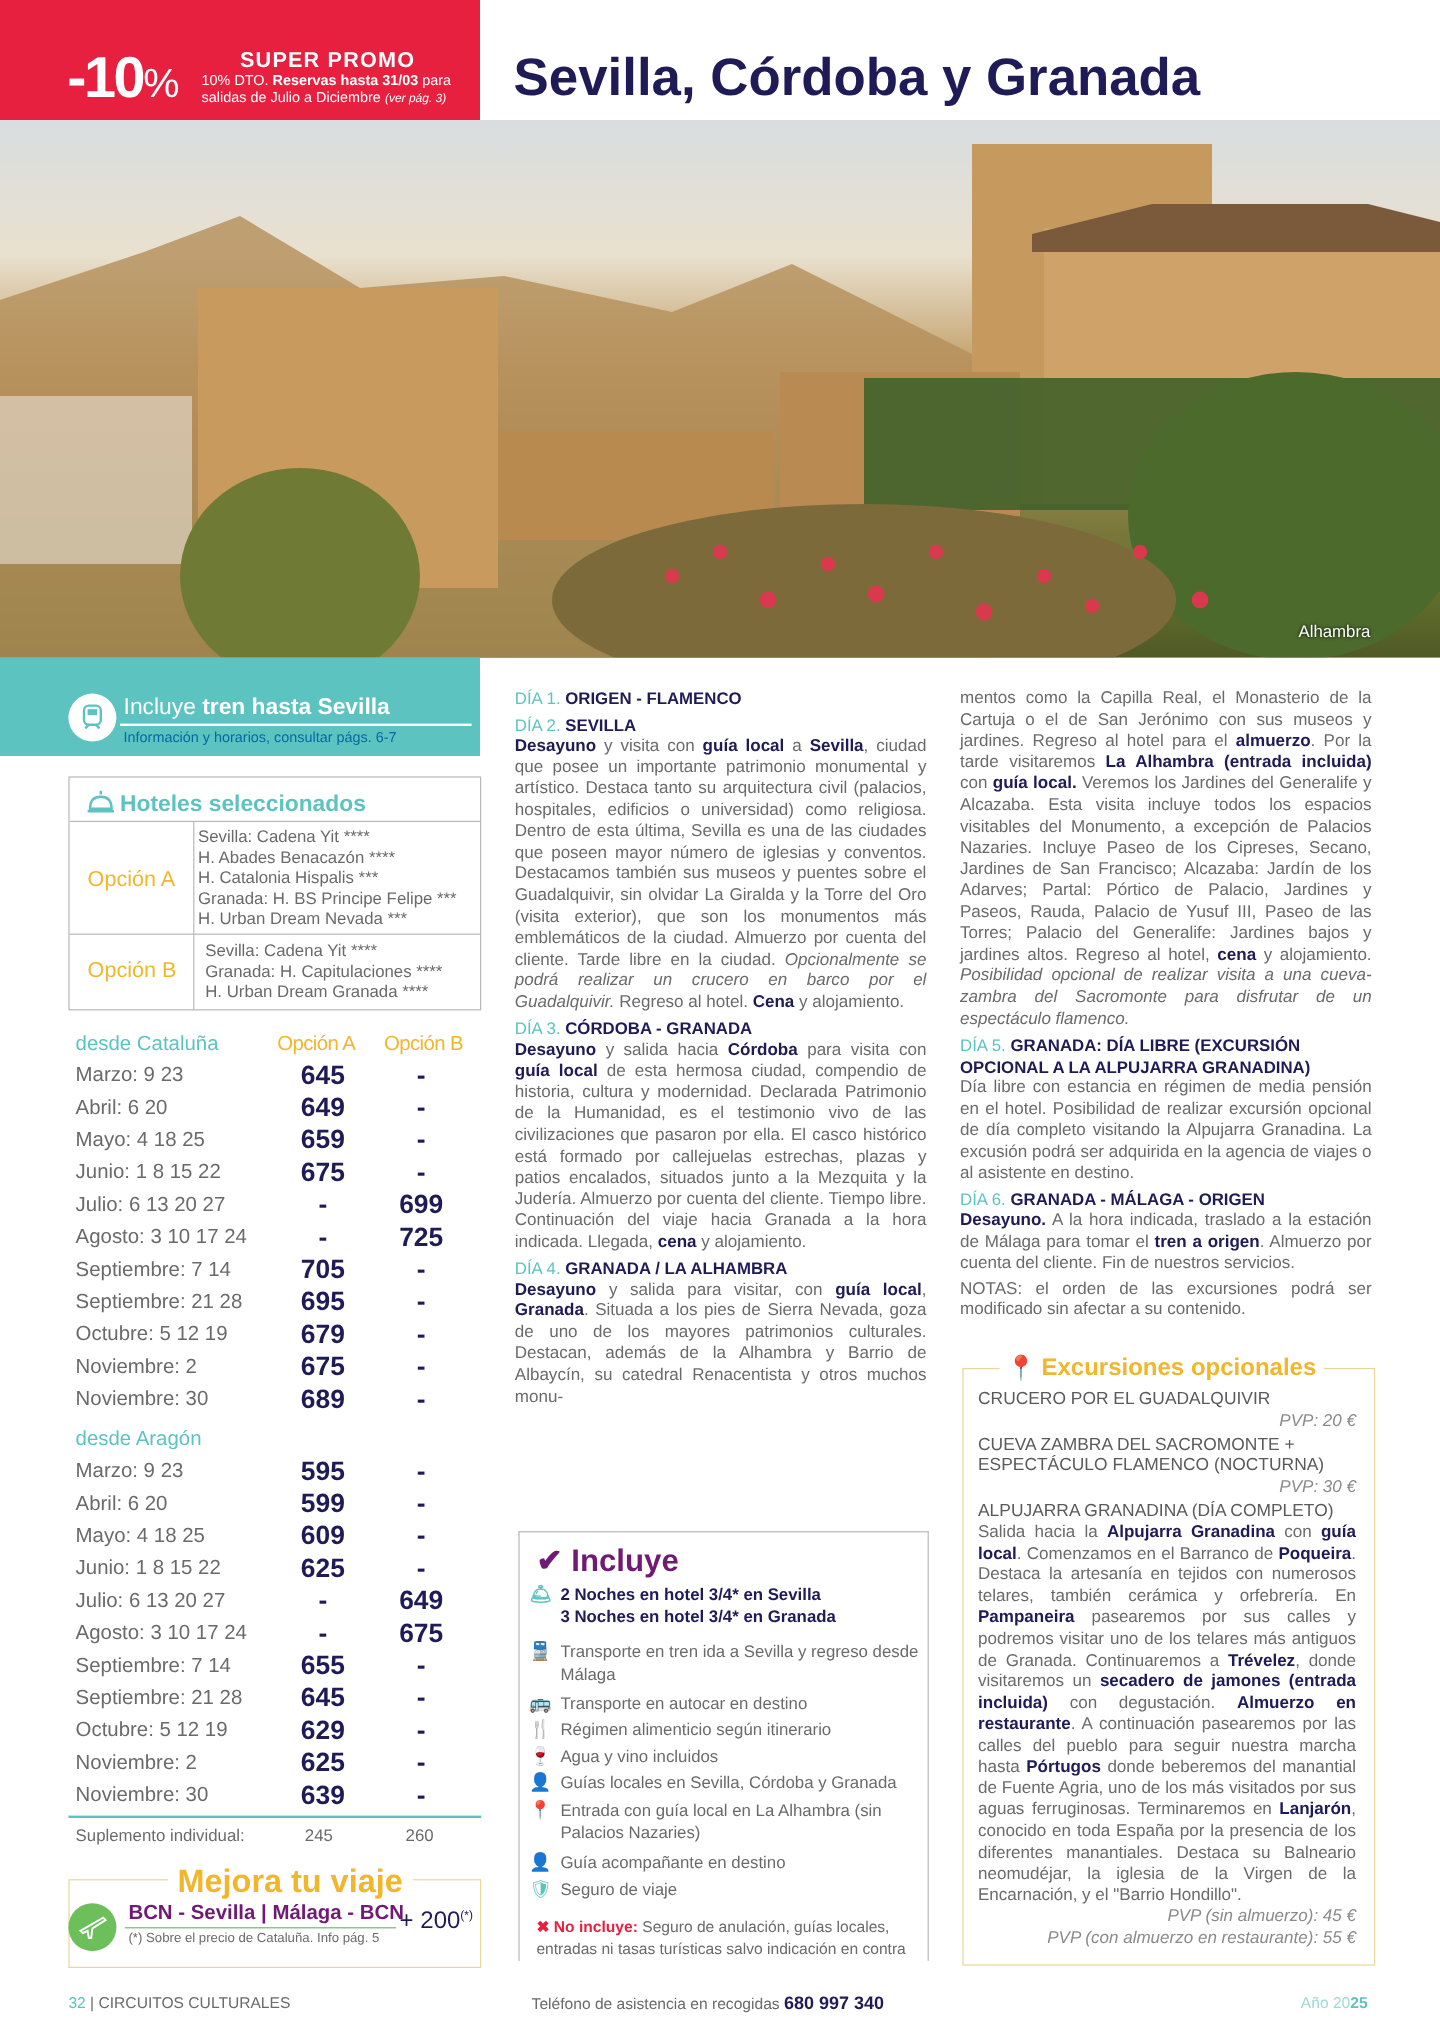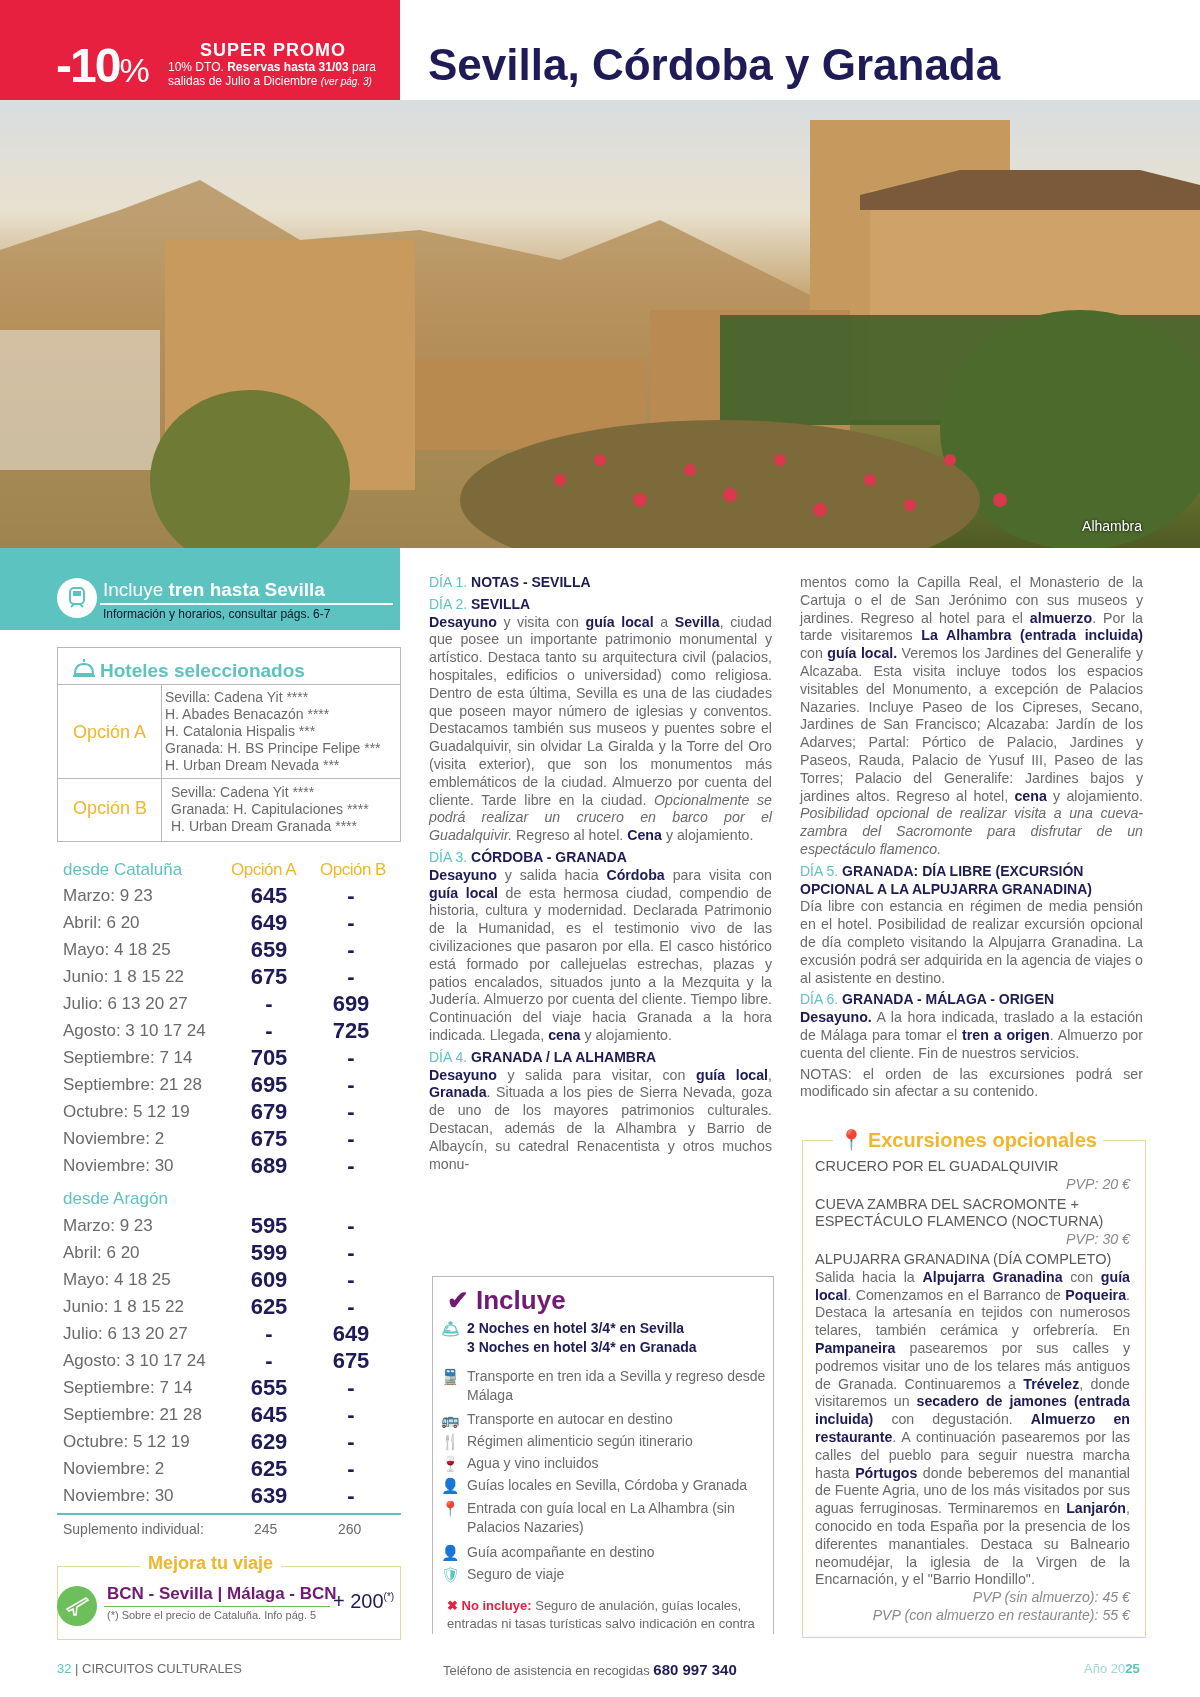--- a/index.html
+++ b/index.html
@@ -14,37 +14,37 @@
   .title { position: absolute; left: 428px; top: 40px; font-size: 44px; font-weight: bold; color: #1f1b57; white-space: nowrap; }
   .hero { position: absolute; left: 0; top: 100px; width: 1200px; height: 448px; overflow: hidden;
     background: linear-gradient(180deg, #d8dde0 0%, #e9e1cf 25%, #c4a36e 45%, #a9834c 60%, #7d7a3e 75%, #5f6b2a 90%, #4f5a25 100%); }
   .hero svg { position: absolute; left: 0; top: 0; }
   .hero .caption { position: absolute; right: 58px; bottom: 14px; color: #fff; font-size: 14px; text-shadow: 0 0 3px #000; }
   .train-band { position: absolute; left: 0; top: 548px; width: 400px; height: 82px; background: #5cc3c1; }
   .train-icon { position: absolute; left: 57px; top: 578px; width: 40px; height: 40px; border-radius: 50%; background: #fff; display:flex; align-items:center; justify-content:center; }
   .train-title { position: absolute; left: 103px; top: 579px; font-size: 19px; color: #fff; font-weight: bold; white-space: nowrap; }
   .train-title .thin { font-weight: normal; }
   .train-line { position: absolute; left: 100px; top: 603px; width: 293px; height: 2px; background: #fff; }
-  .train-sub { position: absolute; left: 103px; top: 607px; font-size: 12px; color: #0f172a; white-space: nowrap; }
+  .train-sub { position: absolute; left: 103px; top: 607px; font-size: 12px; color: #0369a1; white-space: nowrap; }
   .hotels { position: absolute; left: 57px; top: 647px; width: 344px; height: 195px; border: 1px solid #b8b8b8; }
   .hotels-title { position: absolute; left: 14px; top: 10px; font-size: 19px; font-weight: bold; color: #5cc3c1; white-space: nowrap; display:flex; align-items:center; gap:4px; }
   .hotels .row { position: absolute; left: 0; width: 100%; border-top: 1px solid #b8b8b8; }
   .hotels .opt { position: absolute; left: 15px; font-size: 18px; color: #f0b62c; white-space: nowrap; }
   .hotels .vline { position: absolute; left: 103px; width: 1px; background: #b8b8b8; }
   .hotels .list { position: absolute; font-size: 14px; line-height: 17px; color: #6a6a6a; white-space: nowrap; }
   .price-head { position: absolute; top: 860px; font-size: 17px; white-space: nowrap; }
   .price-row { position: absolute; left: 63px; width: 340px; height: 27px; }
   .price-row .d { position: absolute; left: 0; top: 0; font-size: 17px; color: #6a6a6a; white-space: nowrap; }
   .price-row .a, .price-row .b { position: absolute; top: -3px; width: 70px; text-align: center; font-size: 22px; font-weight: bold; color: #1f1b57; }
   .price-row .a { left: 171px; }
   .price-row .b { left: 253px; }
   .sup-line { position: absolute; left: 57px; top: 1513px; width: 344px; height: 2px; background: #5cc3c1; }
   .sup { position: absolute; top: 1521px; font-size: 14px; color: #6a6a6a; white-space: nowrap; }
   .mejora { position: absolute; left: 57px; top: 1566px; width: 344px; height: 74px; border: 1px solid #ead69a; }
-  .mejora-title { position: absolute; left: 140px; top: 1553px; background: #fff; padding: 0 8px; font-size: 18px; font-weight: bold; color: #f0b62c; white-space: nowrap; }
+  .mejora-title { position: absolute; left: 140px; top: 1553px; background: #fff; padding: 0 8px; font-size: 27px; font-weight: bold; color: #f0b62c; white-space: nowrap; }
   .plane { position: absolute; left: 57px; top: 1586px; width: 40px; height: 40px; border-radius: 50%; background: #6cbf5a; display:flex; align-items:center; justify-content:center; }
   .mejora-route { position: absolute; left: 107px; top: 1584px; font-size: 17px; font-weight: bold; color: #701a75; white-space: nowrap; }
   .mejora-line { position: absolute; left: 104px; top: 1606px; width: 226px; height: 1px; background: #6cbf5a; }
   .mejora-note { position: absolute; left: 107px; top: 1609px; font-size: 11px; color: #6a6a6a; white-space: nowrap; }
   .mejora-price { position: absolute; left: 333px; top: 1590px; font-size: 20px; color: #1f1b57; white-space: nowrap; }
   .mejora-price sup { font-size: 10px; }
   .col { position: absolute; font-size: 14.2px; line-height: 17.8px; color: #6a6a6a; text-align: justify; }
   .col b { color: #1f1b57; font-weight: bold; }
   .col .dh { color: #1f1b57; font-weight: bold; font-size: 14px; display: block; text-align: left; margin-top: 4px; }
   .col .dh .n { color: #5cc3c1; font-weight: normal; }
@@ -277,21 +277,21 @@
   <svg width="26" height="26" viewBox="0 0 26 26">
       <path d="M3 16 L22 5 L24 7 L13 14 L12 22 L10 22 L9 16 L5 18 Z" fill="none" stroke="#fff" stroke-width="1.6"></path>
     </svg>
 </div>
 <div class="mejora-route">BCN - Sevilla | Málaga - BCN</div>
 <div class="mejora-line"></div>
 <div class="mejora-note">(*) Sobre el precio de Cataluña. Info pág. 5</div>
 <div class="mejora-price"><span>+ 200</span><sup>(*)</sup></div>
 
 <div class="col" style="left:429px;top:574px;width:343px;">
-  <span class="dh" style="margin-top:0"><span class="n">DÍA 1.</span> <span>NOTAS - SEVILLA</span></span>
+  <span class="dh" style="margin-top:0"><span class="n">DÍA 1.</span> <span>ORIGEN - FLAMENCO</span></span>
   <span class="dh"><span class="n">DÍA 2.</span> <span>SEVILLA</span></span>
   <p><b>Desayuno</b> y visita con <b>guía local</b> a <b>Sevilla</b>, ciudad que posee un importante patrimonio monumental y artístico. Destaca tanto su arquitectura civil (palacios, hospitales, edificios o universidad) como religiosa. Dentro de esta última, Sevilla es una de las ciudades que poseen mayor número de iglesias y conventos. Destacamos también sus museos y puentes sobre el Guadalquivir, sin olvidar La Giralda y la Torre del Oro (visita exterior), que son los monumentos más emblemáticos de la ciudad. Almuerzo por cuenta del cliente. Tarde libre en la ciudad. <i>Opcionalmente se podrá realizar un crucero en barco por el Guadalquivir.</i> Regreso al hotel. <b>Cena</b> y alojamiento.</p>
   <span class="dh"><span class="n">DÍA 3.</span> <span>CÓRDOBA - GRANADA</span></span>
   <p><b>Desayuno</b> y salida hacia <b>Córdoba</b> para visita con <b>guía local</b> de esta hermosa ciudad, compendio de historia, cultura y modernidad. Declarada Patrimonio de la Humanidad, es el testimonio vivo de las civilizaciones que pasaron por ella. El casco histórico está formado por callejuelas estrechas, plazas y patios encalados, situados junto a la Mezquita y la Judería. Almuerzo por cuenta del cliente. Tiempo libre. Continuación del viaje hacia Granada a la hora indicada. Llegada, <b>cena</b> y alojamiento.</p>
   <span class="dh"><span class="n">DÍA 4.</span> <span>GRANADA / LA ALHAMBRA</span></span>
   <p><b>Desayuno</b> y salida para visitar, con <b>guía local</b>, <b>Granada</b>. Situada a los pies de Sierra Nevada, goza de uno de los mayores patrimonios culturales. Destacan, además de la Alhambra y Barrio de Albaycín, su catedral Renacentista y otros muchos monu-</p>
 </div>
 
 <div class="incl">
   <div class="incl-title">✔ <span>Incluye</span></div>

